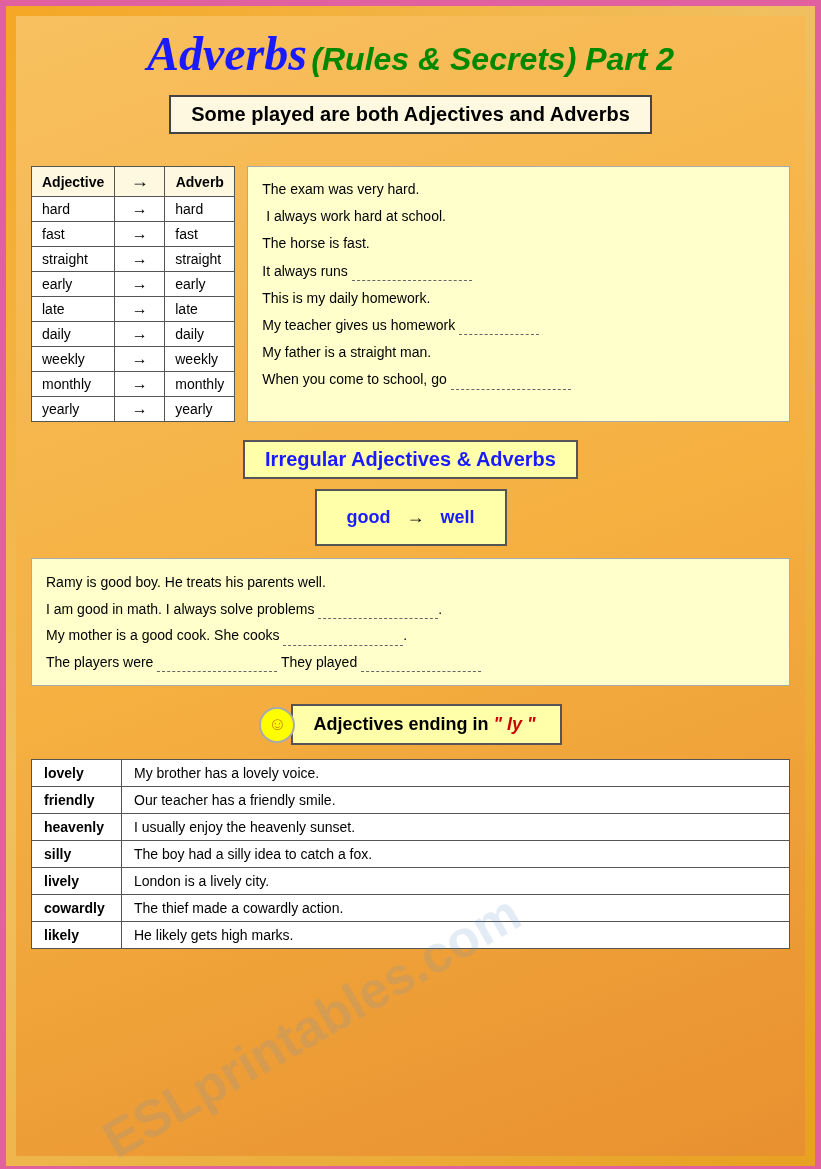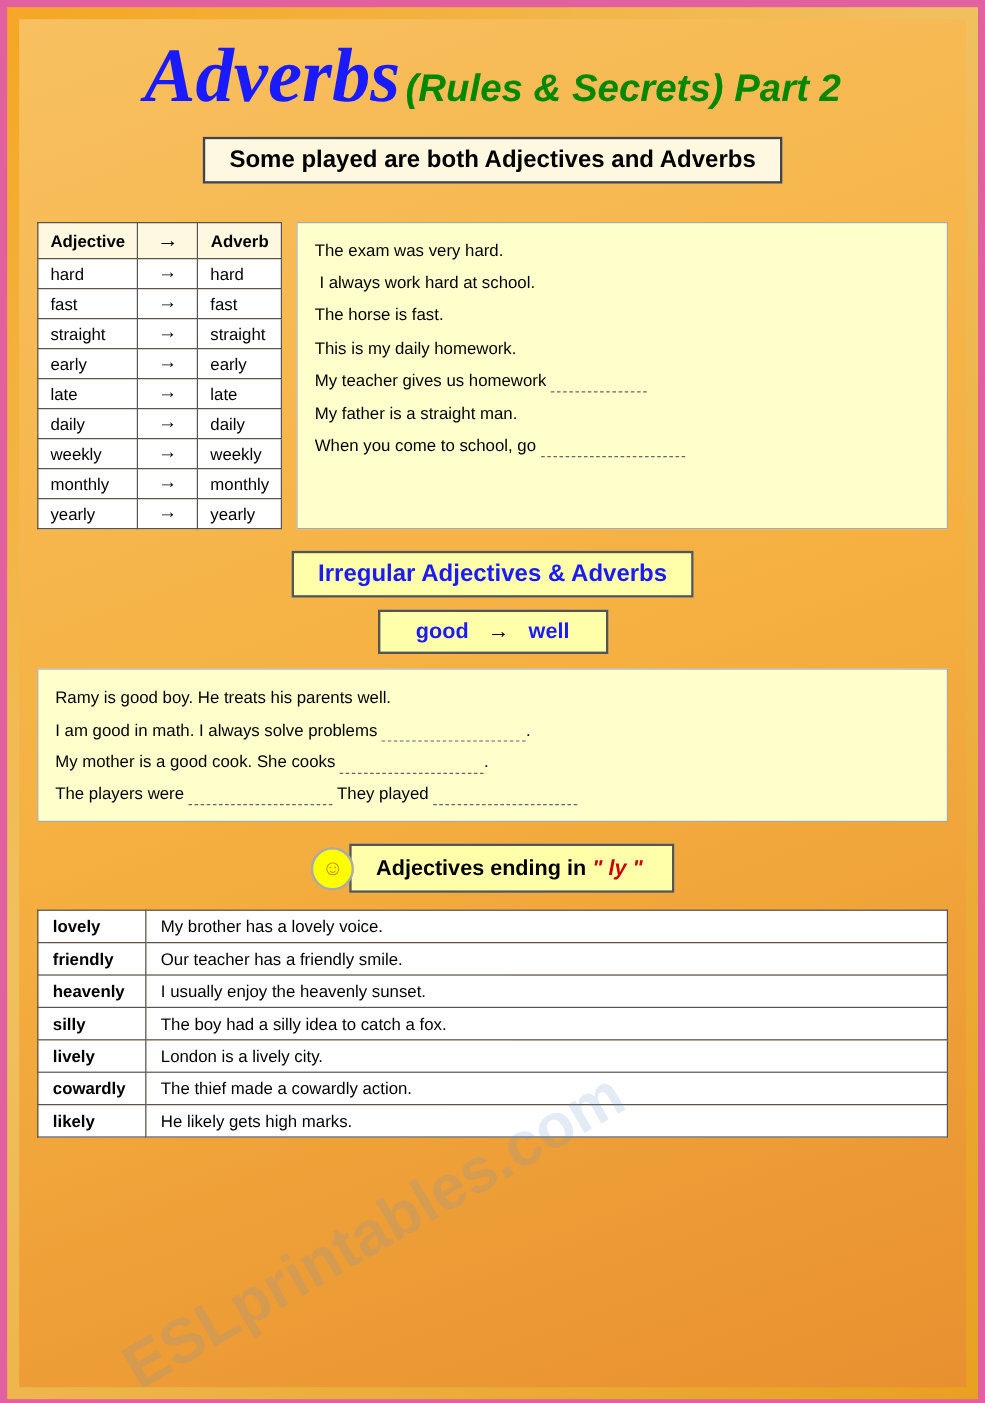--- a/index.html
+++ b/index.html
@@ -16,21 +16,21 @@
       min-height: 1140px;
       padding: 10px 15px;
       position: relative;
     }
     
     .title-area {
       text-align: center;
       margin-bottom: 14px;
     }
     .title-adverbs {
-      font-size: 64px;
+      font-size: 48px;
       font-weight: bold;
       color: #1a1aff;
       font-style: italic;
       font-family: 'Times New Roman', serif;
     }
     .title-sub {
       font-size: 32px;
       font-weight: bold;
       color: #008800;
       font-style: italic;
@@ -126,21 +126,21 @@
       color: #1a1aff;
     }
     .good-well-wrapper {
       display: flex;
       justify-content: center;
       margin-bottom: 12px;
     }
     .good-well-box {
       background: #ffffaa;
       border: 2px solid #555;
-      padding: 6px 30px;
+      padding: 16px 30px;
       display: flex;
       align-items: center;
       gap: 16px;
       font-size: 18px;
       font-weight: bold;
       color: #1a1aff;
     }
     .good-well-arrow {
       font-size: 18px;
       color: #000;
@@ -297,20 +297,21 @@
               <td>yearly</td>
             </tr>
           </tbody>
       </table>
     </div>
 
     <div class="example-box">
       <p>The exam was very hard.</p>
       <p>&nbsp;I always work hard at school.</p>
       <p>The horse is fast.</p>
+      <p>It always runs <span class="dotted-line"></span></p>
       <p>This is my daily homework.</p>
       <p>My teacher gives us homework <span class="dotted-line-sm"></span></p>
       <p>My father is a straight man.</p>
       <p>When you come to school, go <span class="dotted-line"></span></p>
     </div>
   </div>
 
   <div class="irregular-heading-wrapper">
     <div class="irregular-heading">Irregular Adjectives &amp; Adverbs</div>
   </div>

